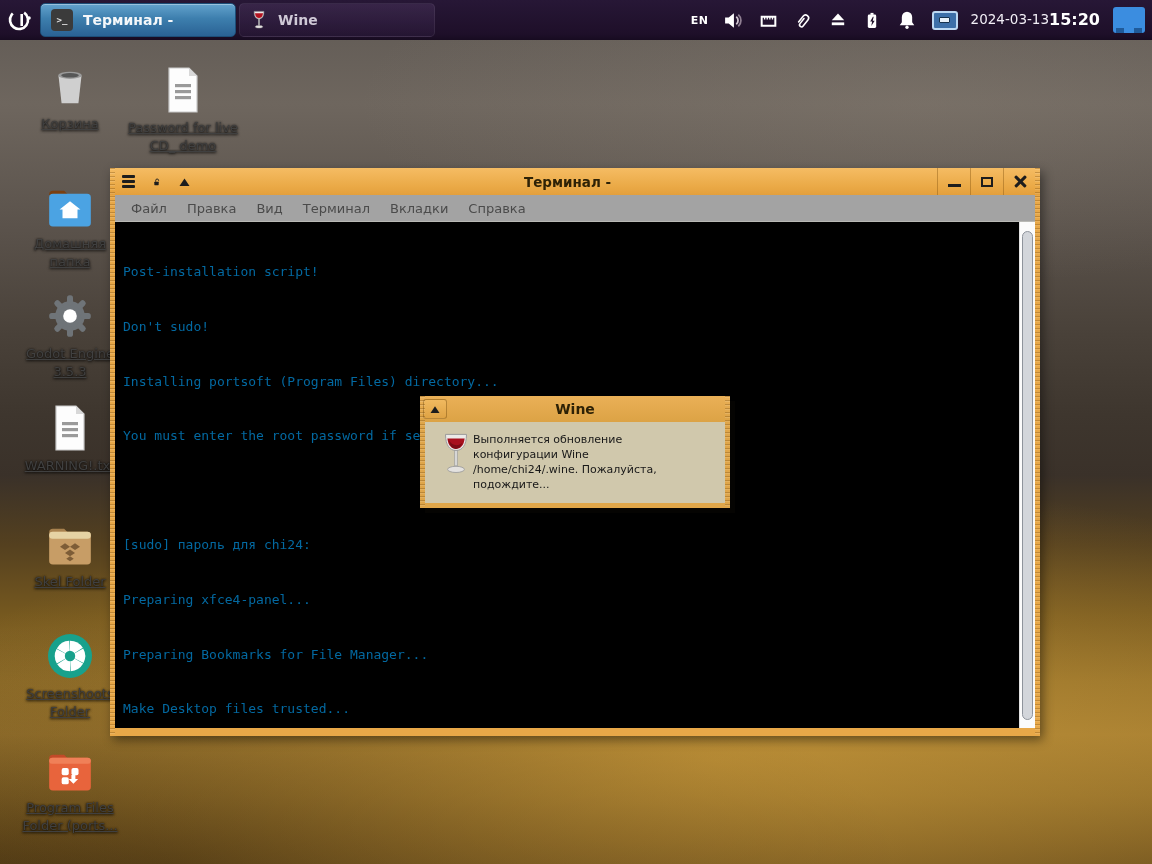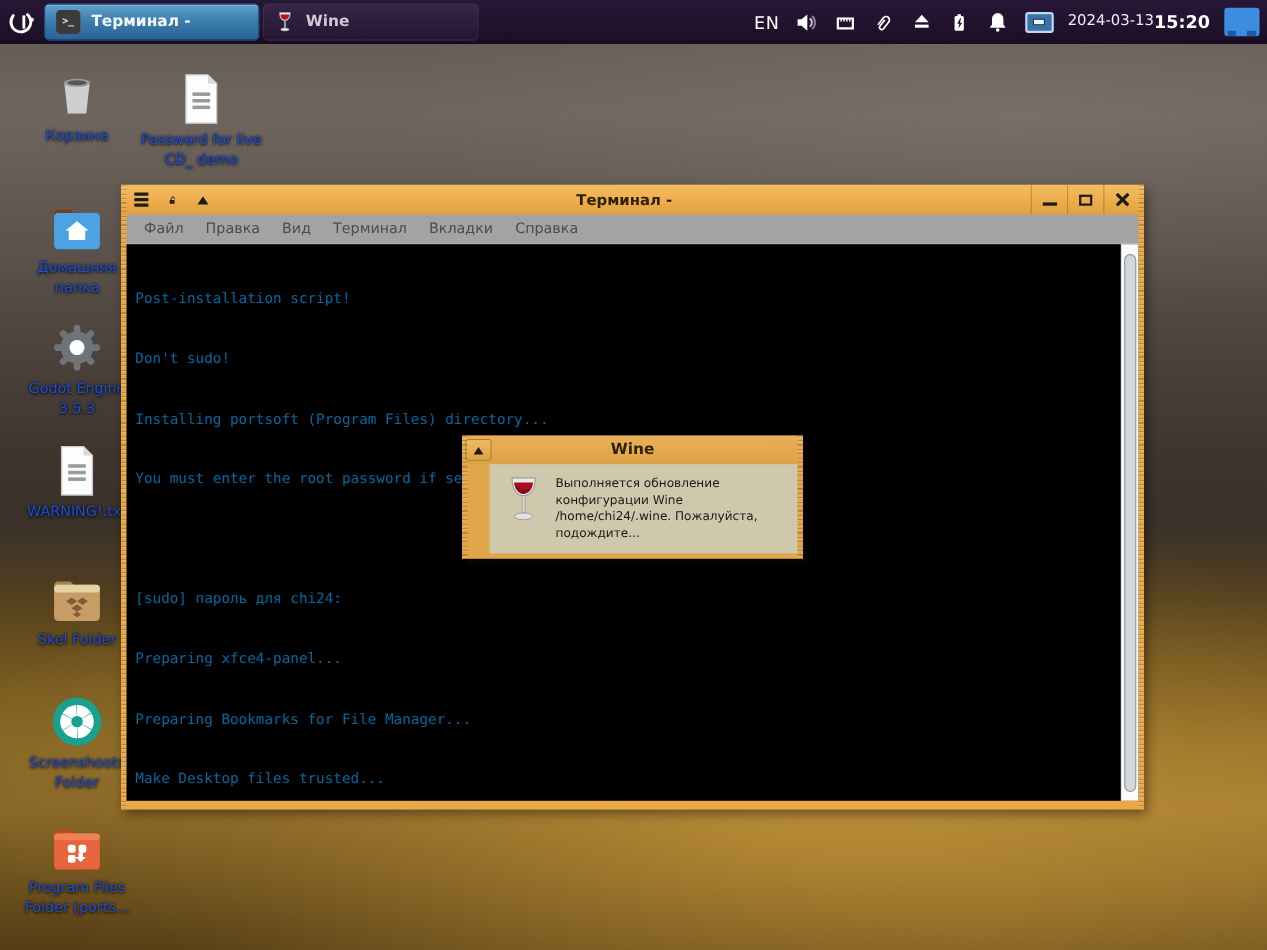--- a/index.html
+++ b/index.html
@@ -30,37 +30,37 @@
   .task-btn.inactive { background:linear-gradient(180deg, rgba(90,66,110,.35), rgba(52,34,70,.35));
     border:1px solid rgba(255,255,255,.07); }
   .task-btn .lbl { font-size:14px; font-weight:bold; color:#f4f7fa;
     white-space:nowrap; overflow:hidden; }
   .task-btn.inactive .lbl { color:#cfc9d6; font-weight:bold; }
   .term-ico { width:22px; height:22px; background:#3b3b3b; border-radius:4px;
     display:flex; align-items:center; justify-content:center;
     font-family:"DejaVu Sans Mono", monospace; font-size:9px; font-weight:bold; color:#e4e4e4; }
   .tray { margin-left:auto; display:flex; align-items:center; height:40px; }
   .tray-item { display:flex; align-items:center; justify-content:center; height:40px; padding:0 7px; }
-  .lang { color:#fff; font-weight:normal; font-size:16px; letter-spacing:.5px; }
+  .lang { color:#fff; font-weight:bold; font-size:11px; letter-spacing:.5px; }
   .pager { width:26px; height:19px; background:#3d6fa8; border:2px solid #bcd8f2; border-radius:3px;
     display:flex; align-items:center; justify-content:center; }
   .pager i { display:block; width:11px; height:6px; background:#e9f1f9; border:1px solid #16324e; border-radius:1px; }
   .clock { text-align:left; color:#fff; line-height:1.15; padding:12px 6px; }
   .clock .d { font-size:13.5px; color:#f2eff6; }
   .clock .t { font-size:16px; font-weight:bold; }
   .showdesk { width:32px; height:26px; background:#3b8de0; border-radius:3px; position:relative; overflow:hidden; }
   .showdesk::after { content:""; position:absolute; left:3px; right:3px; bottom:0; height:5px;
     background:linear-gradient(90deg,#1f5a9a 0 8px, transparent 8px 18px, #1f5a9a 18px); }
 
   
   .dicon { position:absolute; width:112px; display:flex; flex-direction:column; align-items:center;
     z-index:1; cursor:default; }
   .dicon .glyph { height:52px; display:flex; align-items:flex-end; justify-content:center; }
-  .dicon .cap { margin-top:5px; font-size:13px; color:#1d4ed8; text-align:center; line-height:1.4;
-    text-shadow:0 1px 3px rgba(0,0,0,.9), 0 0 2px rgba(0,0,0,.7); }
+  .dicon .cap { margin-top:5px; font-size:13px; color:#404040; text-align:center; line-height:1.4;
+    text-shadow:0 1px 3px rgba(0,0,0,.9), 0 0 2px rgba(0,0,0,.7);text-decoration:underline; }
 
   
   .term-win { position:absolute; left:110px; top:168px; width:930px; height:568px; z-index:5;
     background:#e8a848; box-shadow:3px 4px 10px rgba(0,0,0,.45); }
   .hatch { position:absolute; top:0; bottom:0; width:5px; z-index:2;
     background:repeating-linear-gradient(180deg, rgba(120,78,18,.35) 0 1px, rgba(255,255,255,.12) 1px 2px, transparent 2px 4px); }
   .hatch.l { left:0; } .hatch.r { right:0; }
   .titlebar { position:absolute; left:0; right:0; top:0; height:27px;
     background:linear-gradient(180deg,#f5bc63 0%, #eaa946 70%, #e39f3c 100%);
     display:flex; align-items:center; padding:0 4px; }
@@ -98,21 +98,21 @@
     background:#dfa64a; box-shadow:5px 5px 0 rgba(10,8,4,.55); }
   .wine-dlg .hatch { width:5px; }
   .wdl-title { position:absolute; left:0; right:0; top:0; height:26px;
     background:linear-gradient(180deg,#eab057 0%, #dca345 100%);
     display:flex; align-items:center; padding:0 3px; }
   .wdl-btn { width:24px; height:20px; display:flex; align-items:center; justify-content:center;
     border:1px solid rgba(130,85,20,.5); border-radius:3px; background:linear-gradient(180deg,#f0b95f,#dfa344); }
   .wdl-title .title-text { font-size:14px; }
   .wdl-title .spacer { width:24px; }
   .wdl-body { position:absolute; left:5px; right:5px; top:26px; bottom:5px; background:#d0c8ac;
-    display:flex; align-items:flex-start; gap:12px; padding:11px 10px 0 14px;margin-left:20px; }
+    display:flex; align-items:flex-start; padding:11px 10px 0 14px; }
   .wdl-msg { font-size:11px; line-height:1.35; color:#181818; width:212px; }
 
   svg { display:block; }
 </style>
 </head>
 <body>
 
 <div class="panel">
   <div class="logo">
     <svg width="26" height="26" viewBox="0 0 26 26">

